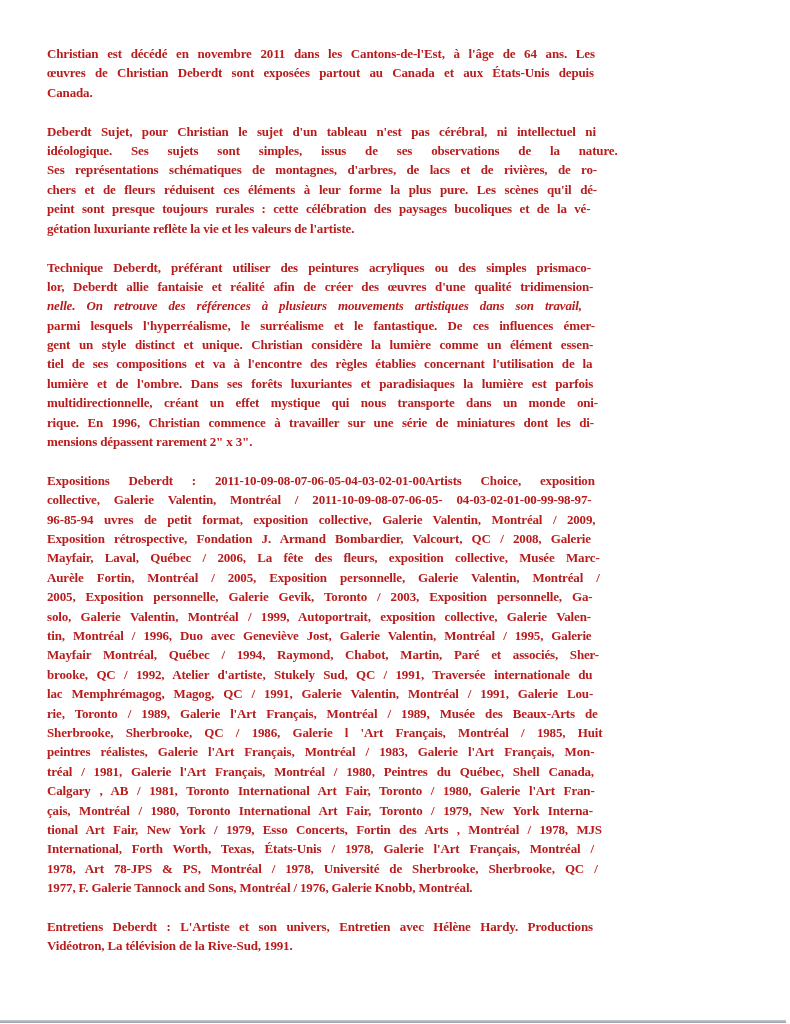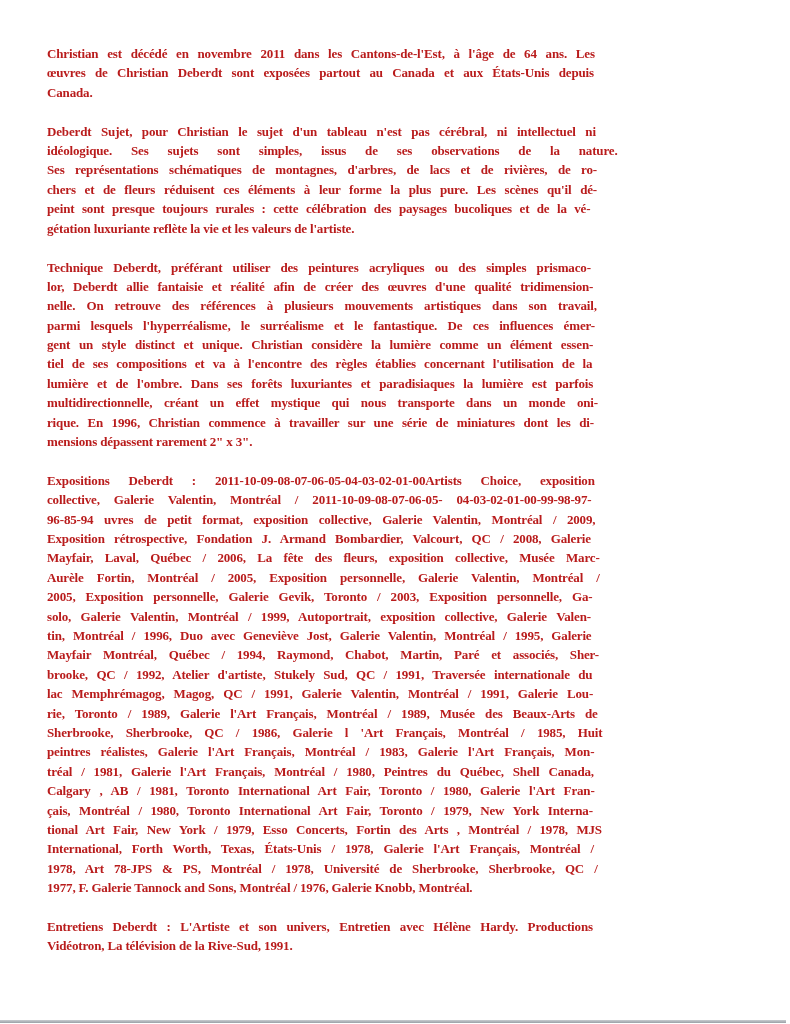--- a/index.html
+++ b/index.html
@@ -63,21 +63,21 @@
     <div class="line"><span style="word-spacing: 15.8352px;">idéologique. Ses sujets sont simples, issus de ses observations de la nature.</span></div>
     <div class="line"><span style="word-spacing: 7.36979px;">Ses représentations schématiques de montagnes, d'arbres, de lacs et de rivières, de ro-</span></div>
     <div class="line"><span style="word-spacing: 5.56738px;">chers et de fleurs réduisent ces éléments à leur forme la plus pure. Les scènes qu'il dé-</span></div>
     <div class="line"><span style="word-spacing: 4.37946px;">peint sont presque toujours rurales : cette célébration des paysages bucoliques et de la vé-</span></div>
     <div class="line last"><span>gétation luxuriante reflète la vie et les valeurs de l'artiste.</span></div>
   </div>
 
   <div class="para">
     <div class="line"><span style="word-spacing: 7.14062px;">Technique Deberdt, préférant utiliser des peintures acryliques ou des simples prismaco-</span></div>
     <div class="line"><span style="word-spacing: 5.66346px;">lor, Deberdt allie fantaisie et réalité afin de créer des œuvres d'une qualité tridimension-</span></div>
-    <div class="line"><span style="word-spacing: 7.99574px;">nelle. On retrouve des références à plusieurs mouvements artistiques dans son travail,</span></div>
+    <div class="line"><span style="word-spacing: 7.99574px; font-style: italic;">nelle. On retrouve des références à plusieurs mouvements artistiques dans son travail,</span></div>
     <div class="line"><span style="word-spacing: 7.24432px;">parmi lesquels l'hyperréalisme, le surréalisme et le fantastique. De ces influences émer-</span></div>
     <div class="line"><span style="word-spacing: 5.56611px;">gent un style distinct et unique. Christian considère la lumière comme un élément essen-</span></div>
     <div class="line"><span style="word-spacing: 5.01004px;">tiel de ses compositions et va à l'encontre des règles établies concernant l'utilisation de la</span></div>
     <div class="line"><span style="word-spacing: 5.61418px;">lumière et de l'ombre. Dans ses forêts luxuriantes et paradisiaques la lumière est parfois</span></div>
     <div class="line"><span style="word-spacing: 8.37784px;">multidirectionnelle, créant un effet mystique qui nous transporte dans un monde oni-</span></div>
     <div class="line"><span style="word-spacing: 5.39286px;">rique. En 1996, Christian commence à travailler sur une série de miniatures dont les di-</span></div>
     <div class="line last"><span>mensions dépassent rarement 2" x 3".</span></div>
   </div>
 
   <div class="para">

